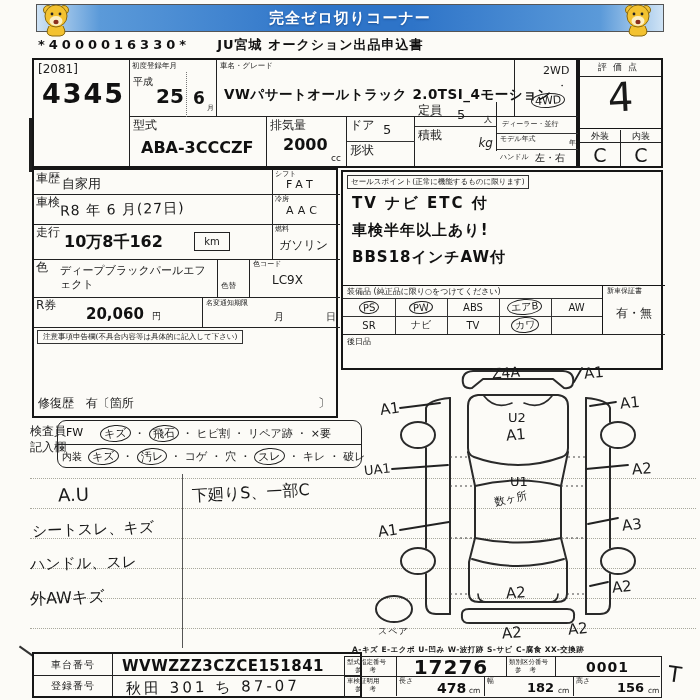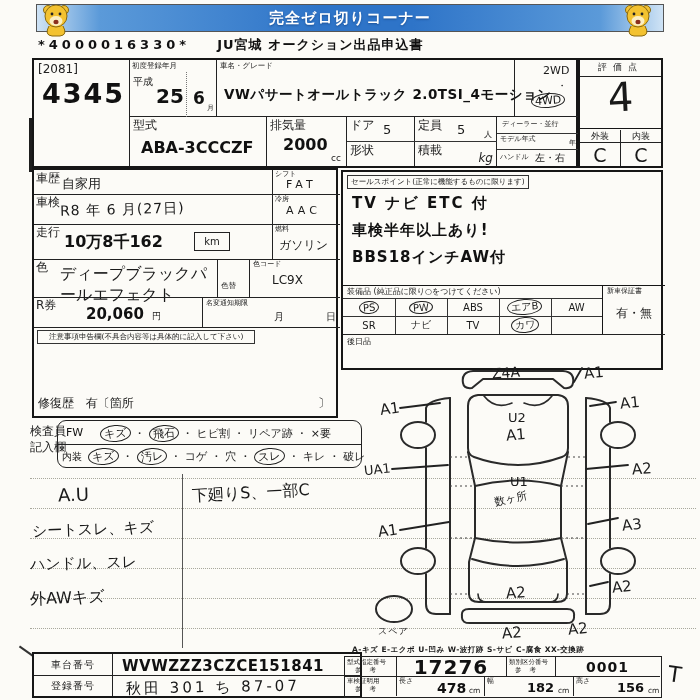--- a/index.html
+++ b/index.html
@@ -92,21 +92,21 @@
       <div class="l" style="position:absolute;right:5px;bottom:3px;font-size:9px;">cc</div>
     </div>
 
     <div class="a cell-r" style="left:313px;top:57px;width:68px;height:49px;">
       <div class="l" style="position:absolute;left:3px;top:2px;">ドア</div>
       <div style="position:absolute;left:36px;top:5px;font-size:13px;">5</div>
       <div class="a" style="left:0;top:24px;width:68px;border-top:1px solid #333;"></div>
       <div class="l" style="position:absolute;left:3px;top:27px;">形状</div>
     </div>
 
-    <div class="a cell-r" style="left:381px;top:57px;width:82px;height:49px;text-align:right;">
+    <div class="a cell-r" style="left:381px;top:42px;width:82px;height:49px;text-align:right;">
       <div class="l" style="position:absolute;left:3px;top:2px;">定員</div>
       <div style="position:absolute;left:42px;top:5px;font-size:13px;">5</div>
       <div class="l" style="position:absolute;right:4px;top:14px;font-size:8px;">人</div>
       <div class="a" style="left:0;top:24px;width:82px;border-top:1px solid #333;"></div>
       <div class="l" style="position:absolute;left:3px;top:27px;">積載</div>
       <div class="l" style="position:absolute;right:3px;bottom:2px;font-style:italic;">kg</div>
     </div>
 
     <div class="a" style="left:463px;top:57px;width:83px;height:49px;">
       <div class="l" style="position:absolute;left:5px;top:4px;font-size:7px;">ディーラー・並行</div>
@@ -149,38 +149,38 @@
     <div class="l" style="position:absolute;left:2px;top:56px;">走行</div>
     <div class="v" style="position:absolute;left:30px;top:62px;font-size:16px;">10万8千162</div>
     <div class="a bx1 ctr" style="left:160px;top:62px;width:36px;height:19px;">
       <span style="font-size:10px;">km</span>
     </div>
     <div class="l" style="position:absolute;left:241px;top:56px;font-size:7px;">燃料</div>
     <div style="position:absolute;left:245px;top:67px;font-size:12px;">ガソリン</div>
     <div class="a" style="left:0;top:89px;width:306px;border-top:1px solid #222;"></div>
 
     <div class="l" style="position:absolute;left:2px;top:91px;">色</div>
-    <div style="position:absolute;left:26px;top:94px;width:150px;font-size:16px;line-height:1.3;white-space:normal;">ディープブラックパールエフェクト</div>
+    <div style="position:absolute;left:26px;top:94px;width:150px;font-size:11px;line-height:1.3;white-space:normal;">ディープブラックパールエフェクト</div>
     <div class="a" style="left:183px;top:89px;height:38px;border-left:1px solid #222;"></div>
     <div class="l" style="position:absolute;left:187px;top:112px;font-size:7.5px;">色替</div>
     <div class="a" style="left:215px;top:89px;height:38px;border-left:1px solid #222;"></div>
     <div class="l" style="position:absolute;left:219px;top:91px;font-size:7px;">色コード</div>
     <div style="position:absolute;left:238px;top:103px;font-size:12px;">LC9X</div>
     <div class="a" style="left:0;top:127px;width:306px;border-top:1px solid #222;"></div>
 
     <div class="l" style="position:absolute;left:2px;top:129px;">R券</div>
     <div class="v" style="position:absolute;left:52px;top:135px;font-size:15px;">20,060</div>
     <div class="l" style="position:absolute;left:118px;top:142px;font-size:9px;">円</div>
     <div class="a" style="left:168px;top:127px;height:30px;border-left:1px solid #222;"></div>
     <div class="l" style="position:absolute;left:172px;top:130px;font-size:7px;">名変通知期限</div>
     <div class="l" style="position:absolute;left:240px;top:142px;font-size:10px;">月</div>
     <div class="l" style="position:absolute;left:292px;top:142px;font-size:10px;">日</div>
     <div class="a" style="left:0;top:157px;width:306px;border-top:1px solid #222;"></div>
 
-    <span style="position:absolute;left:3px;top:160px;font-size:7.5px;border:1px solid #333;padding:1px 11px;white-space:nowrap;">注意事項申告欄(不具合内容等は具体的に記入して下さい)</span>
+    <span style="position:absolute;left:3px;top:160px;font-size:7.5px;border:1px solid #333;padding:1px 5px;white-space:nowrap;">注意事項申告欄(不具合内容等は具体的に記入して下さい)</span>
 
     <div style="position:absolute;left:4px;bottom:4px;font-size:12px;">
       <span>修復歴</span>
       <span style="margin-left:8px;">有〔箇所</span>
     </div>
     <div style="position:absolute;right:6px;bottom:4px;font-size:12px;">〕</div>
   </div>
 
   <div class="a bx2" style="left:341px;top:170px;width:322px;height:200px;">
     <span style="position:absolute;left:4px;top:3px;font-size:7.5px;border:1px solid #333;padding:1px 3px;white-space:nowrap;">セールスポイント(正常に機能するものに限ります)</span>

